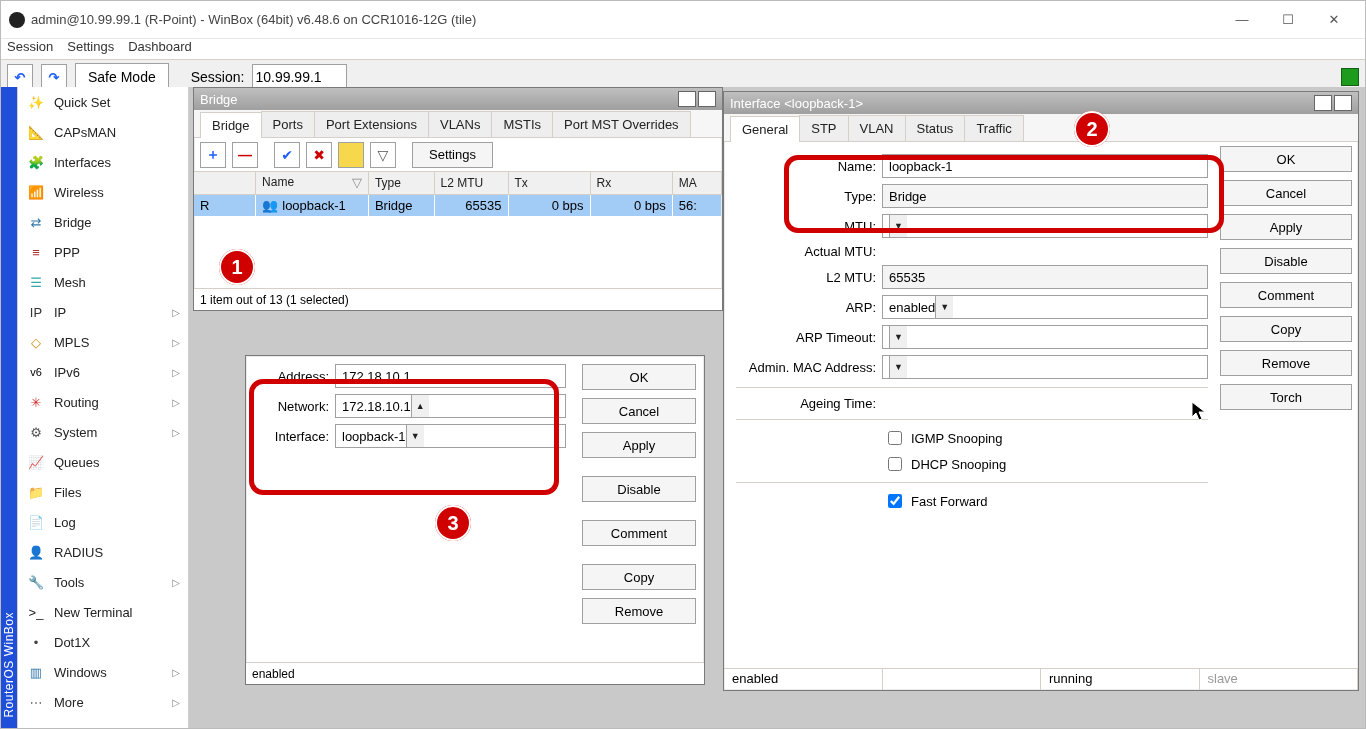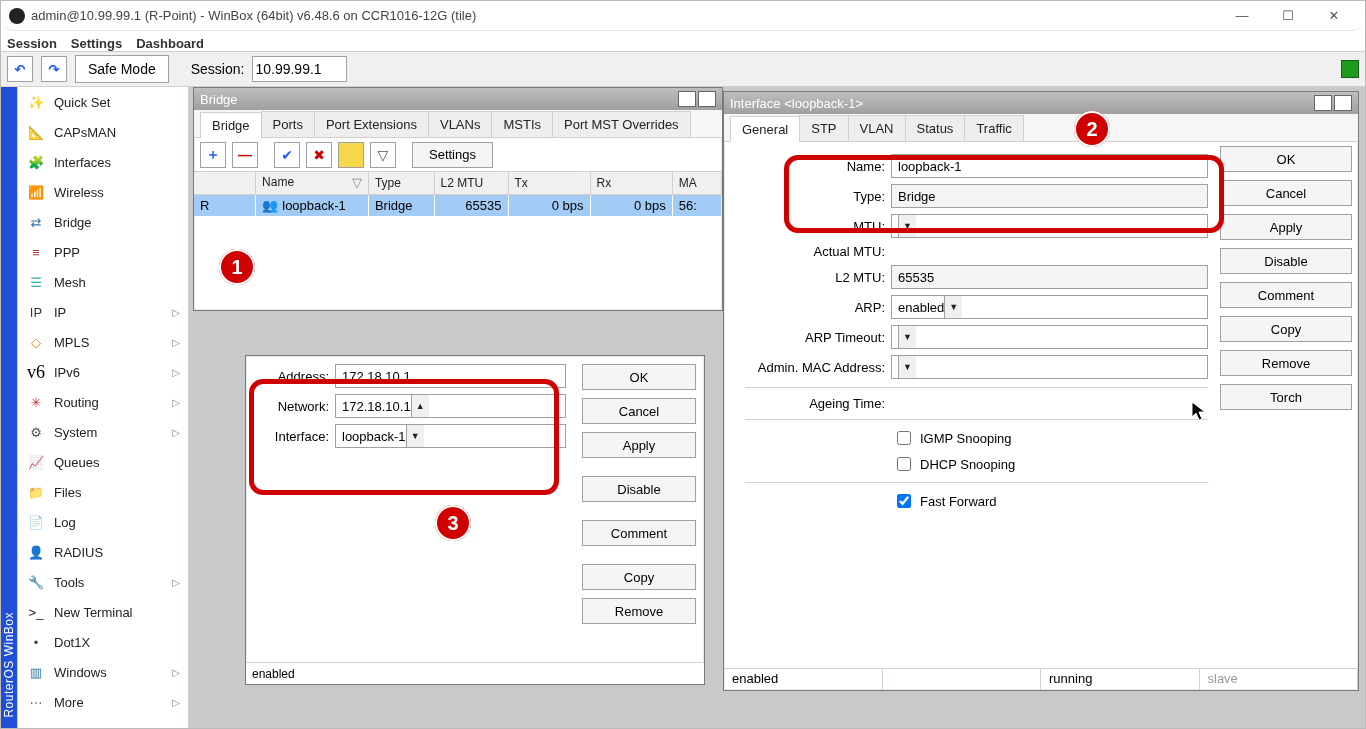--- a/index.html
+++ b/index.html
@@ -12,25 +12,25 @@
     --red:#d63838;
     --sel:#a2cbf5;
     --dlg-title:#5a5afc;
     --side-blue:#1f4fd8;
     --green:#1e9e1e;
     --yellow:#f7d84d;
   }
   *{box-sizing:border-box;font-family:"Segoe UI",Tahoma,Arial,sans-serif;font-size:13px;}
   html,body{margin:0;padding:0;height:100%;background:#d0d0d0;}
   .window{width:1366px;height:729px;background:var(--menu-bg);position:relative;border:1px solid #bbb;margin:0 auto;overflow:hidden;}
-  .titlebar{height:30px;line-height:30px;padding:0 8px;display:flex;align-items:center;color:#444;font-size:12px;background:#fff;border-bottom:1px solid #e8e8e8;border-radius:13px;}
+  .titlebar{height:38px;line-height:30px;padding:0 8px;display:flex;align-items:center;color:#444;font-size:12px;background:#fff;border-bottom:1px solid #e8e8e8;}
   .titlebar .ticon{width:16px;height:16px;background:#222;border-radius:50%;margin-right:6px;}
   .titlebar .spacer{flex:1;}
   .win-btn{width:46px;height:30px;display:flex;align-items:center;justify-content:center;color:#555;}
-  .menubar{height:20px;padding:0 6px;display:flex;gap:14px;align-items:flex-end;color:#333;font-size:12px;background:#fff;font-weight:bold;}
+  .menubar{height:20px;padding:0 6px;display:flex;gap:14px;align-items:flex-start;color:#333;font-size:12px;background:#fff;}
   .toolbar{height:36px;background:var(--win-bg);border-top:1px solid var(--border-light);border-bottom:1px solid var(--border-light);display:flex;align-items:center;padding:0 6px;gap:8px;}
   .toolbar .tbtn{width:26px;height:26px;border:1px solid var(--border);background:#fff;display:flex;align-items:center;justify-content:center;}
   .toolbar .wide{width:auto;padding:0 12px;height:28px;font-size:14px;}
   .toolbar .session-label{margin-left:14px;font-size:14px;}
   .toolbar input.session{height:26px;border:1px solid var(--border);padding:0 2px;width:95px;font-size:14px;background:#fff;}
   .led{width:18px;height:18px;background:#1c9b1c;border:1px solid #155f15;margin-left:auto;}
 
   .body{position:absolute;top:86px;bottom:0;left:0;right:0;display:flex;}
   .vstrip{width:16px;background:var(--side-blue);color:#fff;display:flex;align-items:flex-end;justify-content:center;padding-bottom:10px;}
   .vstrip span{writing-mode:vertical-rl;transform:rotate(180deg);font-size:12px;letter-spacing:0.5px;}
@@ -139,21 +139,21 @@
           <span class="ic" style="color:#333;font-size:13px;">IP</span>
           <span>IP</span>
           <span class="arrow">▷</span>
         </div>
         <div class="item">
           <span class="ic" style="color:#c80;font-size:13px;">◇</span>
           <span>MPLS</span>
           <span class="arrow">▷</span>
         </div>
         <div class="item">
-          <span class="ic" style="color:#000000;font-size:18px;font-family:Liberation Serif, serif;">v6</span>
+          <span class="ic" style="color:#000000;font-size:11px;">v6</span>
           <span>IPv6</span>
           <span class="arrow">▷</span>
         </div>
         <div class="item">
           <span class="ic" style="color:#c33;font-size:13px;">✳</span>
           <span>Routing</span>
           <span class="arrow">▷</span>
         </div>
         <div class="item">
           <span class="ic" style="color:#555;font-size:13px;">⚙</span>
@@ -258,20 +258,21 @@
                     <span>loopback-1</span>
                   </span></td>
               <td>Bridge</td>
               <td style="text-align:right;">65535</td>
               <td style="text-align:right;">0 bps</td>
               <td style="text-align:right;">0 bps</td>
               <td>56:</td>
             </tr>
           </tbody>
         </table>
+        <div class="status">1 item out of 13 (1 selected)</div>
       </div>
 
       <div class="sub" style="left:56px;top:268px;width:460px;height:330px;">
         <div style="display:flex;height:calc(100% - 44px);">
           <div class="form" style="flex:1;">
             <div class="frow">
                 <label style="flex: 0 0 75px;">Address:</label>
                 <div class="inp">
                   <span>172.18.10.1</span>
                 </div>
@@ -315,21 +316,21 @@
               <div class="tb">✕</div>
             </div>
         </div>
         <div class="tabs" id="iface-tabs">
             <div class="tab active">General</div>
             <div class="tab">STP</div>
             <div class="tab">VLAN</div>
             <div class="tab">Status</div>
             <div class="tab">Traffic</div>
           </div>
-        <div class="form" style="position:absolute;top:54px;left:13px;right:142px;">
+        <div class="form" style="position:absolute;top:54px;left:4px;right:142px;">
           <div class="frow">
               <label>Name:</label>
               <div class="inp">
                 <span>loopback-1</span>
               </div>
             </div>
           <div class="frow">
               <label>Type:</label>
               <div class="inp ro">
                 <span>Bridge</span>

